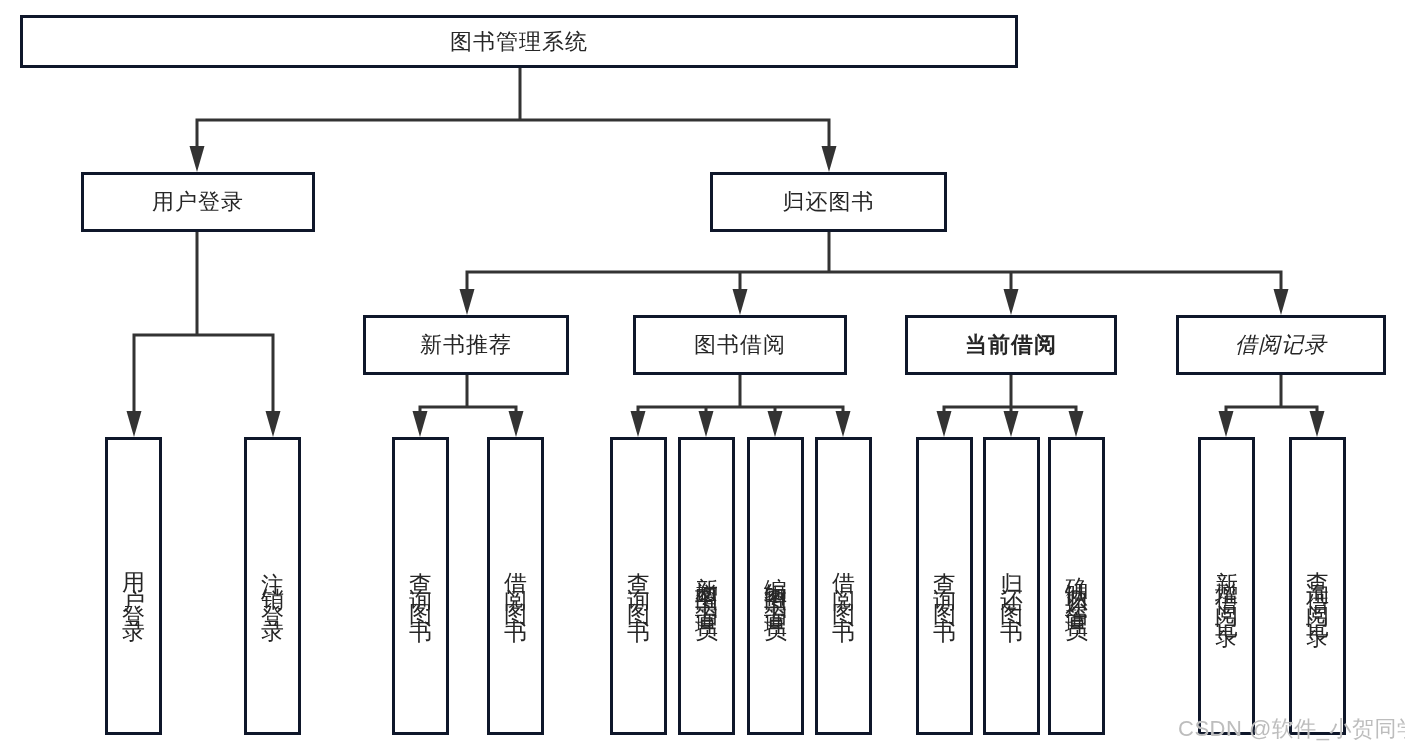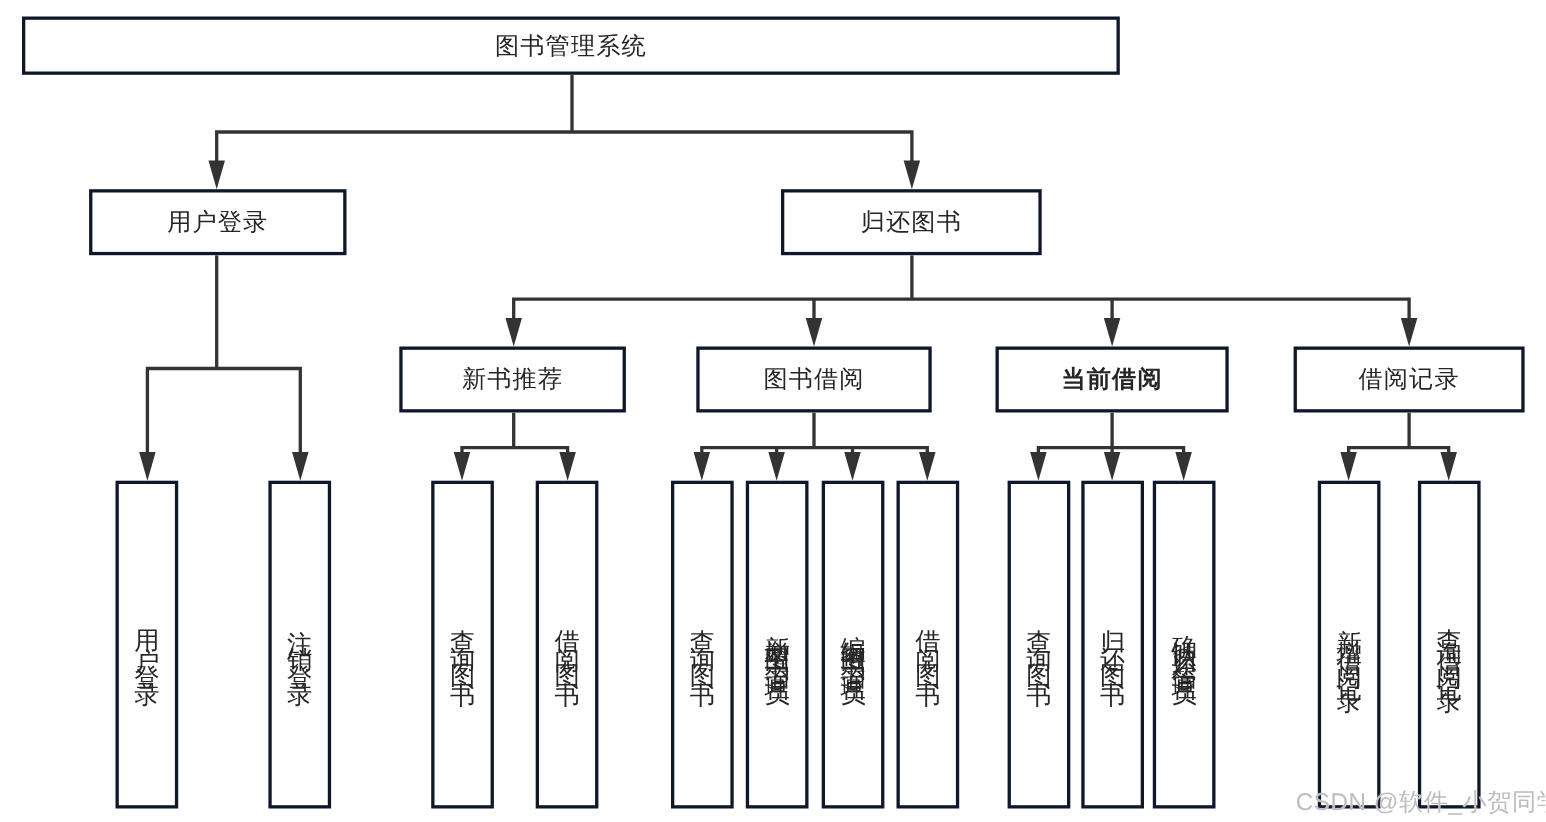--- a/index.html
+++ b/index.html
@@ -21,21 +21,21 @@
   .ls4{letter-spacing:16px;}
   .ls6{letter-spacing:11px;}
   .ls9{letter-spacing:6px;}
   
   .n-root{left:20px;top:15px;width:998px;height:53px;}
   .n-user-login{left:81px;top:172px;width:234px;height:60px;}
   .n-book-mgmt{left:710px;top:172px;width:237px;height:60px;}
   .n-new-book{left:363px;top:315px;width:206px;height:60px;}
   .n-book-borrow{left:633px;top:315px;width:214px;height:60px;}
   .n-cur-borrow{left:905px;top:315px;width:212px;height:60px;font-weight:bold;}
-  .n-borrow-rec{left:1176px;top:315px;width:210px;height:60px;}
+  .n-borrow-rec{left:1176px;top:315px;width:210px;height:60px;font-style:italic;}
   
   .n-l-login{left:105px;}
   .n-l-logout{left:244px;}
   .n-nb-query{left:392px;}
   .n-nb-borrow{left:487px;}
   .n-bb-query{left:610px;}
   .n-bb-add{left:678px;}
   .n-bb-edit{left:747px;}
   .n-bb-borrow{left:815px;}
   .n-cb-query{left:916px;}

